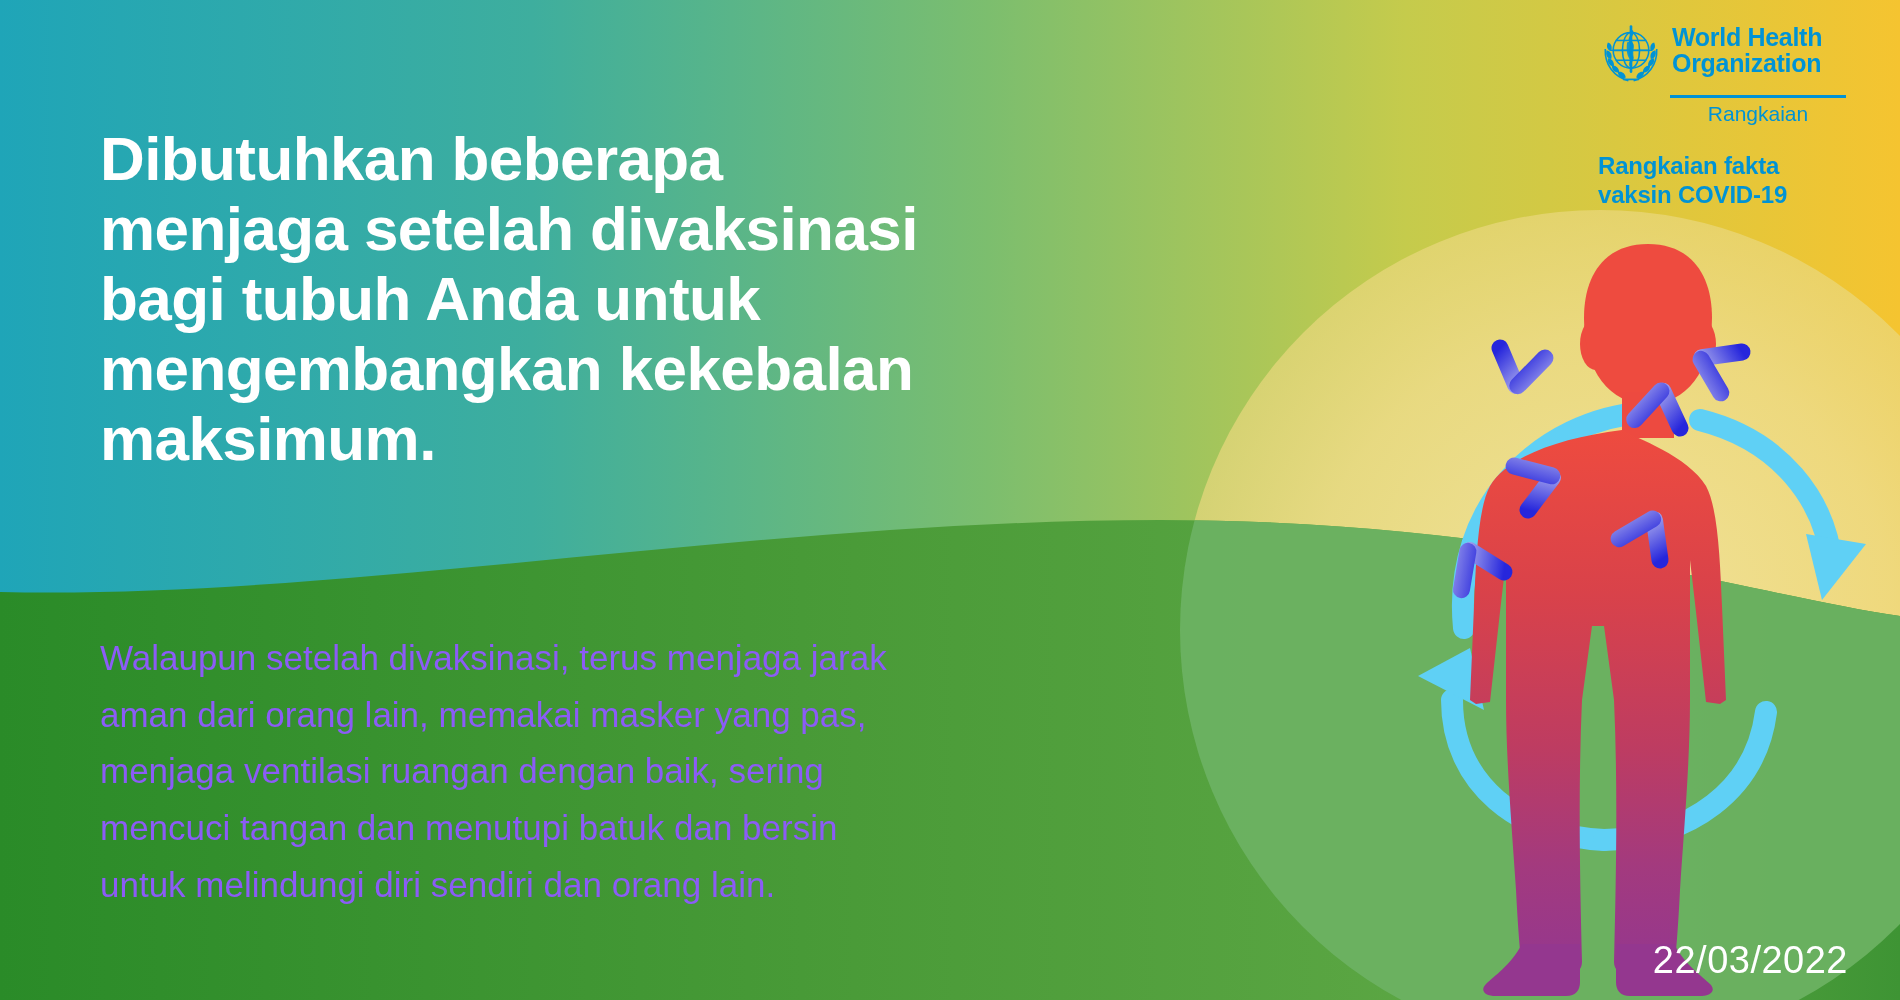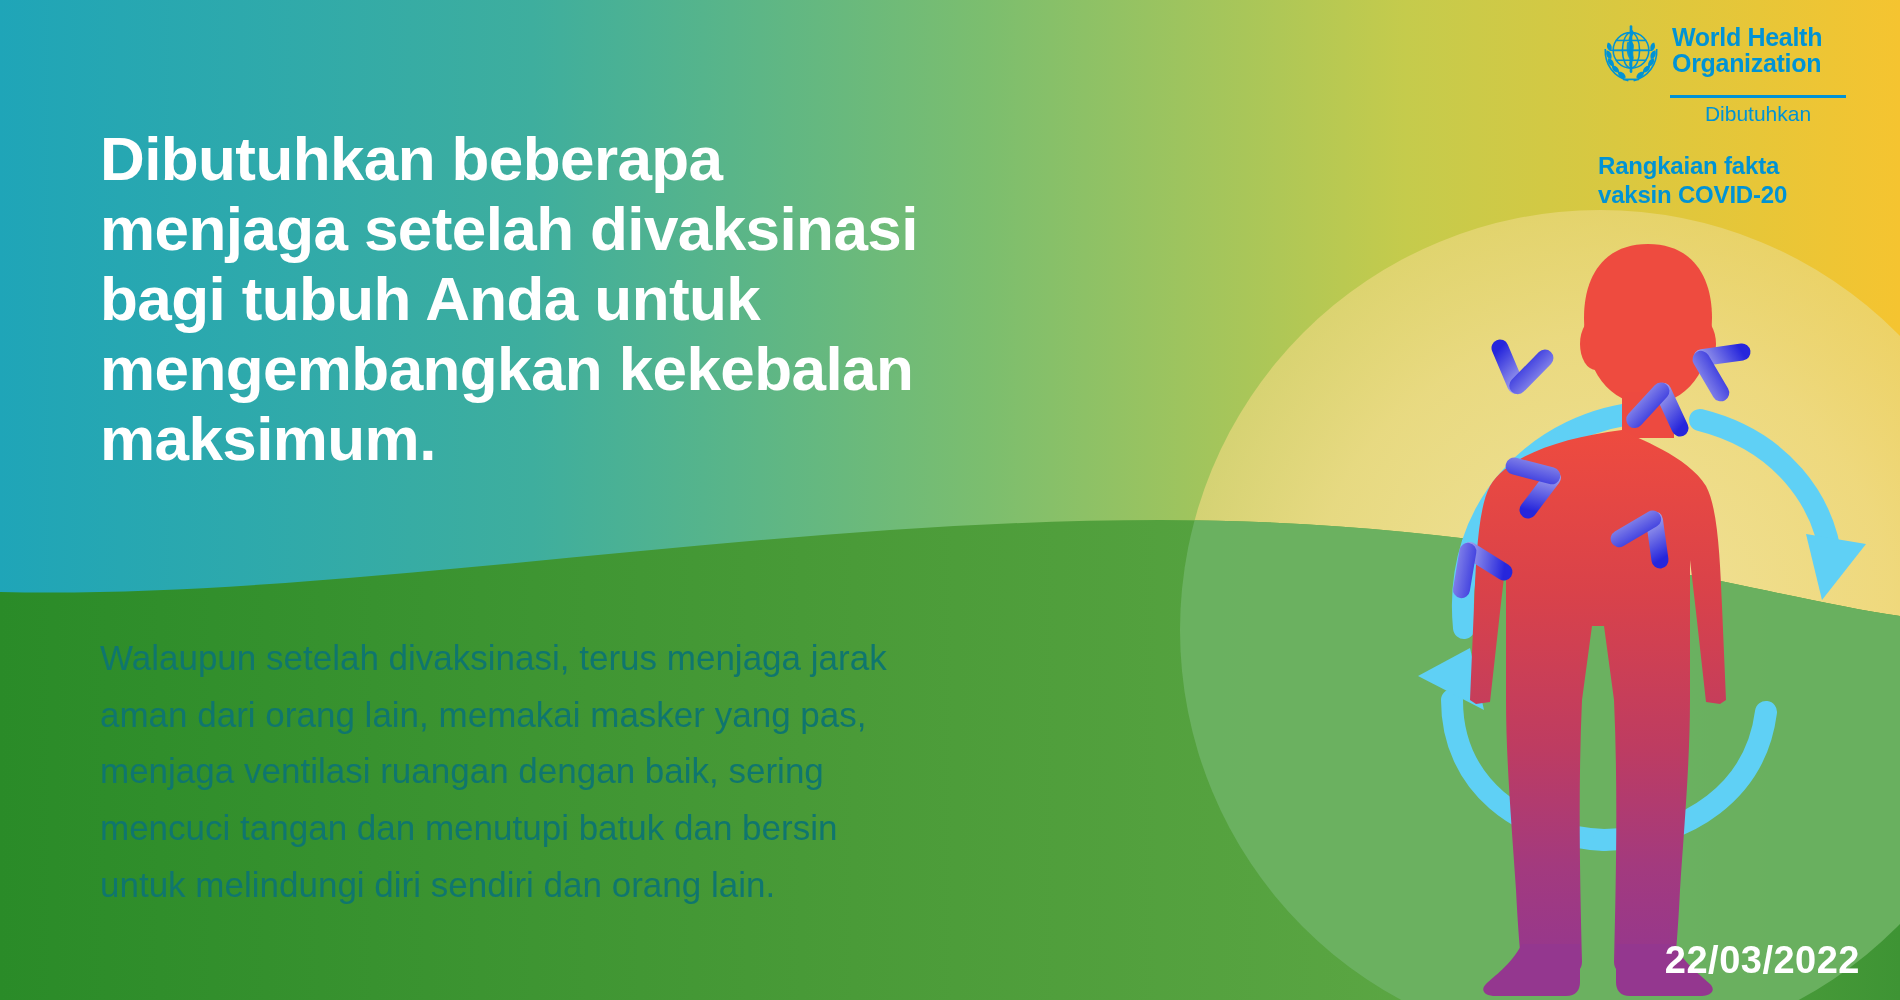--- a/index.html
+++ b/index.html
@@ -35,21 +35,21 @@
     letter-spacing: -0.6px;
     white-space: pre-line;
   }
 
   
   #body-copy {
     position: absolute;
     left: 100px;
     top: 595px;
     width: 960px;
-    color: #0f766e;
+    color: #8b5cf6;
     font-size: 35px;
     line-height: 1.62;
     font-weight: 300;
     white-space: pre-line;
   }
 
   
   #who-block {
     position: absolute;
     right: 52px;
@@ -92,25 +92,25 @@
     font-weight: 700;
     font-size: 24px;
     line-height: 1.2;
     letter-spacing: -0.2px;
     white-space: pre-line;
   }
 
   
   #date-stamp {
     position: absolute;
-    right: 40px;
+    right: 52px;
     bottom: 18px;
     color: #ffffff;
     font-size: 38px;
-    font-weight: 700;
+    font-weight: 400;
     letter-spacing: 0.5px;
   }
 </style>
 </head>
 <body>
 
 <div id="poster">
 
   <svg id="bg-svg" viewBox="0 0 1900 1000">
     <defs>
@@ -288,20 +288,20 @@
           <path d="M44,34 C50,32 56,36 54,44 C52,52 56,58 52,62 C46,60 42,50 44,34 Z" fill="#0093D5" opacity="0.9"></path>
 
           <path d="M50,10 V78" stroke="#0093D5" stroke-width="4" stroke-linecap="round" fill="none"></path>
           <path d="M50,16 C58,20 42,28 50,34 C58,40 42,48 50,54 C57,59 45,64 50,70" stroke="#0093D5" stroke-width="3.4" fill="none" stroke-linecap="round"></path>
         </svg>
       </span>
       <span id="who-wordmark">World Health
 Organization</span>
     </div>
     <div id="who-rule"></div>
-    <div id="who-country">Dibutuhkan</div>
+    <div id="who-country">Rangkaian</div>
     <div id="series-title">Rangkaian fakta
-vaksin COVID-20</div>
+vaksin COVID-19</div>
   </div>
 
   <div id="date-stamp">22/03/2022</div>
 
 </div>
 
 </body></html>

